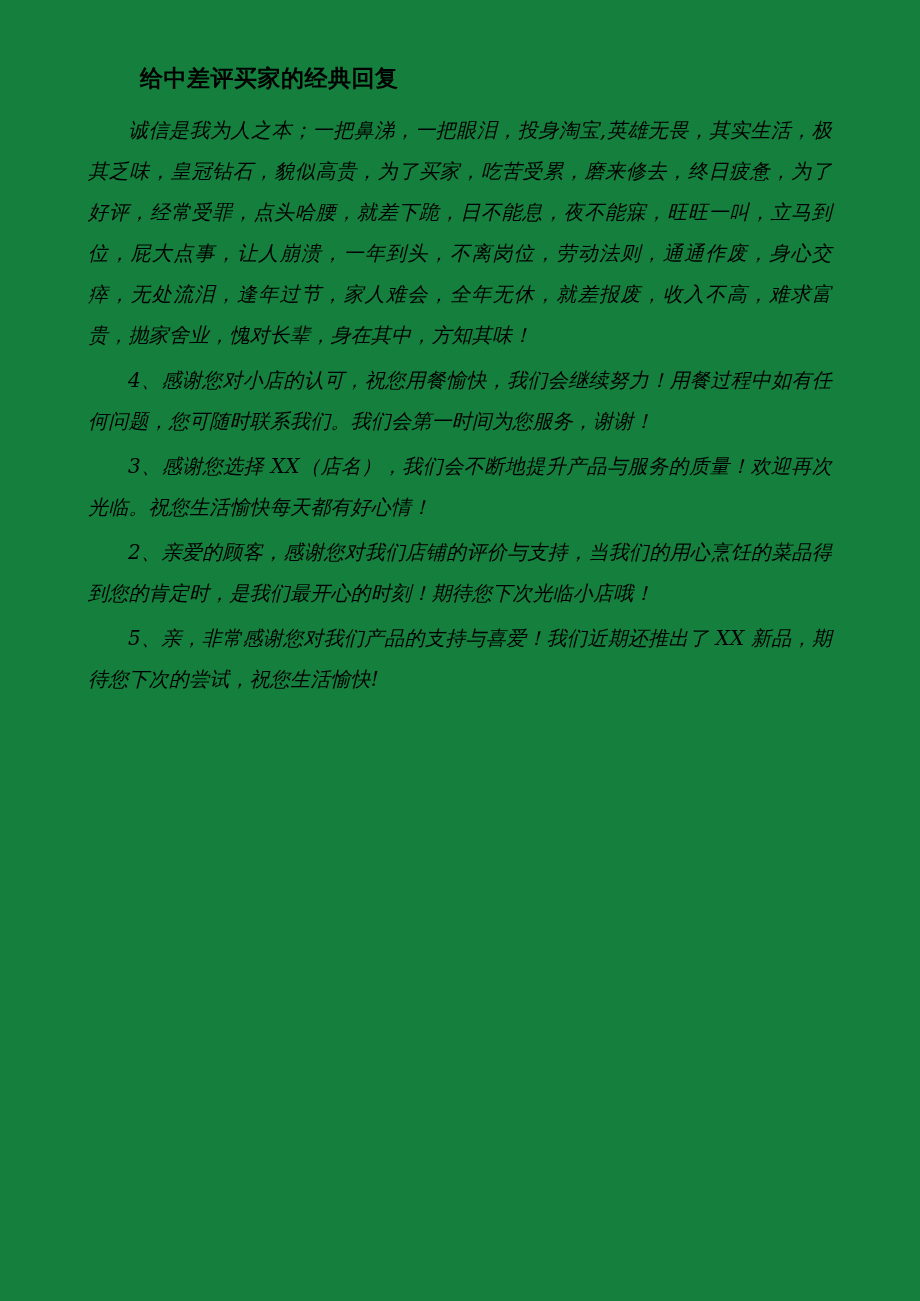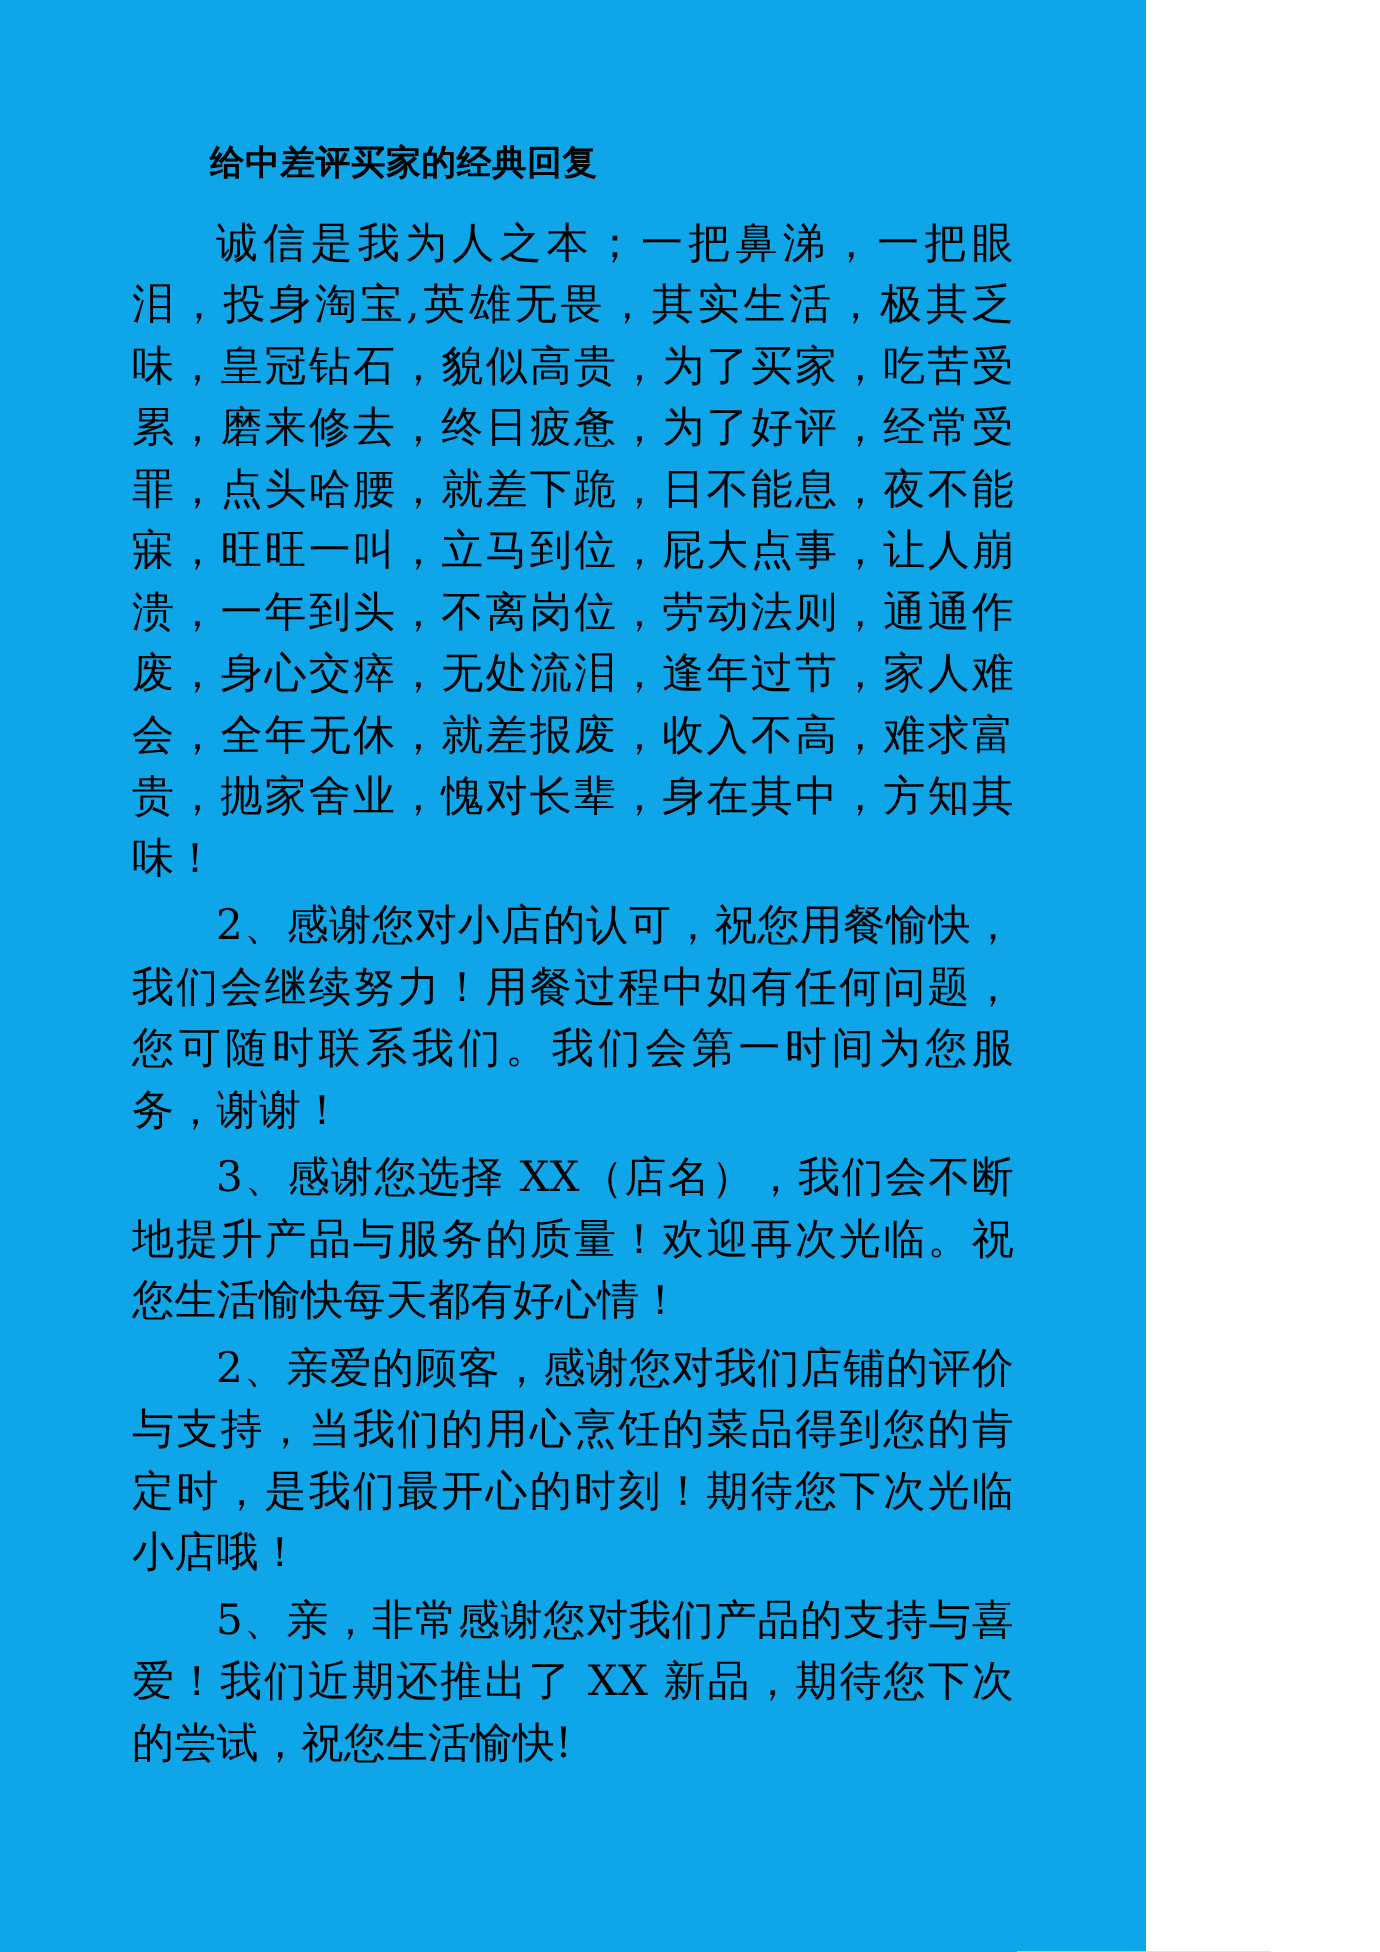--- a/index.html
+++ b/index.html
@@ -9,50 +9,51 @@
   }
   body {
     width: 920px;
     height: 1301px;
     font-family: "DejaVu Serif", "Liberation Serif", serif;
     color: #000000;
     overflow: hidden;
   }
   .page {
     box-sizing: border-box;
-    width: 764px;
+    width: 920px;
     height: 1301px;
-    padding: 92px 88px 60px 88px;
-    background: #0ea5e9;
+    padding: 61px 88px 60px 88px;
+    background: #15803d;
   }
   .doc-title {
     font-family: "DejaVu Sans", "Liberation Sans", sans-serif;
     font-size: 23px;
     font-weight: 700;
     line-height: 1.5;
     margin: 0 0 14px 52px;
     letter-spacing: 0.5px;
   }
   .para {
-    font-size: 28px;
+    font-size: 20px;
     line-height: 41px;
     margin: 0 0 4px 0;
     text-align: justify;
     text-justify: inter-ideograph;
     letter-spacing: 0.2px;
     text-indent: 2em;
+    font-style: italic;
   }
   .para.tight {
     margin-bottom: 14px;
   }
 </style>
 </head>
 <body>
 
 <div class="page">
   <h1 class="doc-title">给中差评买家的经典回复</h1>
 
   <p class="para">诚信是我为人之本；一把鼻涕，一把眼泪，投身淘宝,英雄无畏，其实生活，极其乏味，皇冠钻石，貌似高贵，为了买家，吃苦受累，磨来修去，终日疲惫，为了好评，经常受罪，点头哈腰，就差下跪，日不能息，夜不能寐，旺旺一叫，立马到位，屁大点事，让人崩溃，一年到头，不离岗位，劳动法则，通通作废，身心交瘁，无处流泪，逢年过节，家人难会，全年无休，就差报废，收入不高，难求富贵，抛家舍业，愧对长辈，身在其中，方知其味！</p>
-  <p class="para">2、感谢您对小店的认可，祝您用餐愉快，我们会继续努力！用餐过程中如有任何问题，您可随时联系我们。我们会第一时间为您服务，谢谢！</p>
+  <p class="para">4、感谢您对小店的认可，祝您用餐愉快，我们会继续努力！用餐过程中如有任何问题，您可随时联系我们。我们会第一时间为您服务，谢谢！</p>
   <p class="para">3、感谢您选择 XX（店名），我们会不断地提升产品与服务的质量！欢迎再次光临。祝您生活愉快每天都有好心情！</p>
   <p class="para">2、亲爱的顾客，感谢您对我们店铺的评价与支持，当我们的用心烹饪的菜品得到您的肯定时，是我们最开心的时刻！期待您下次光临小店哦！</p>
   <p class="para tight">5、亲，非常感谢您对我们产品的支持与喜爱！我们近期还推出了 XX 新品，期待您下次的尝试，祝您生活愉快!</p>
 </div>
 
 </body></html>

